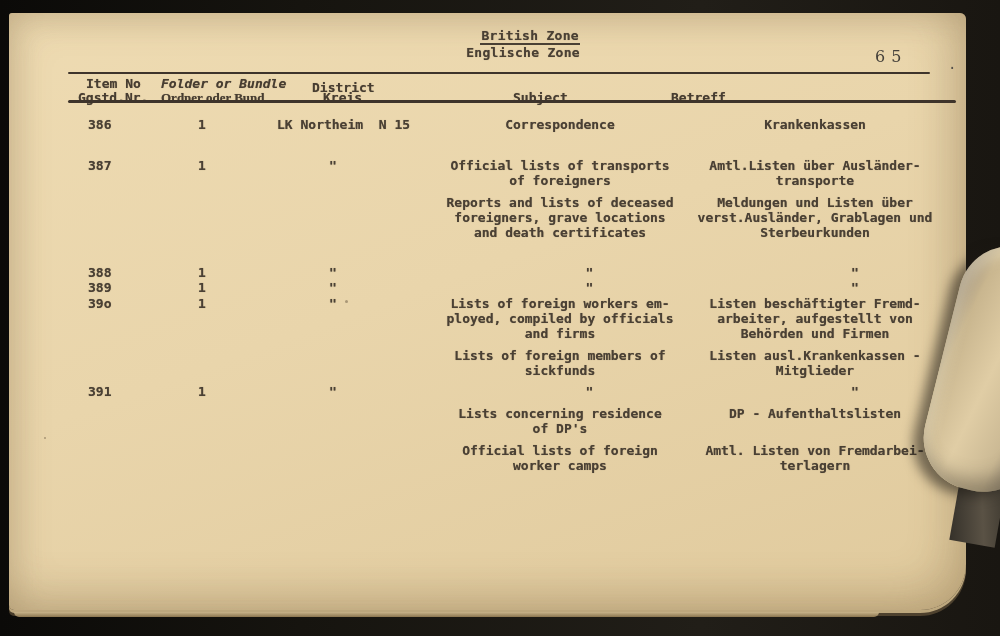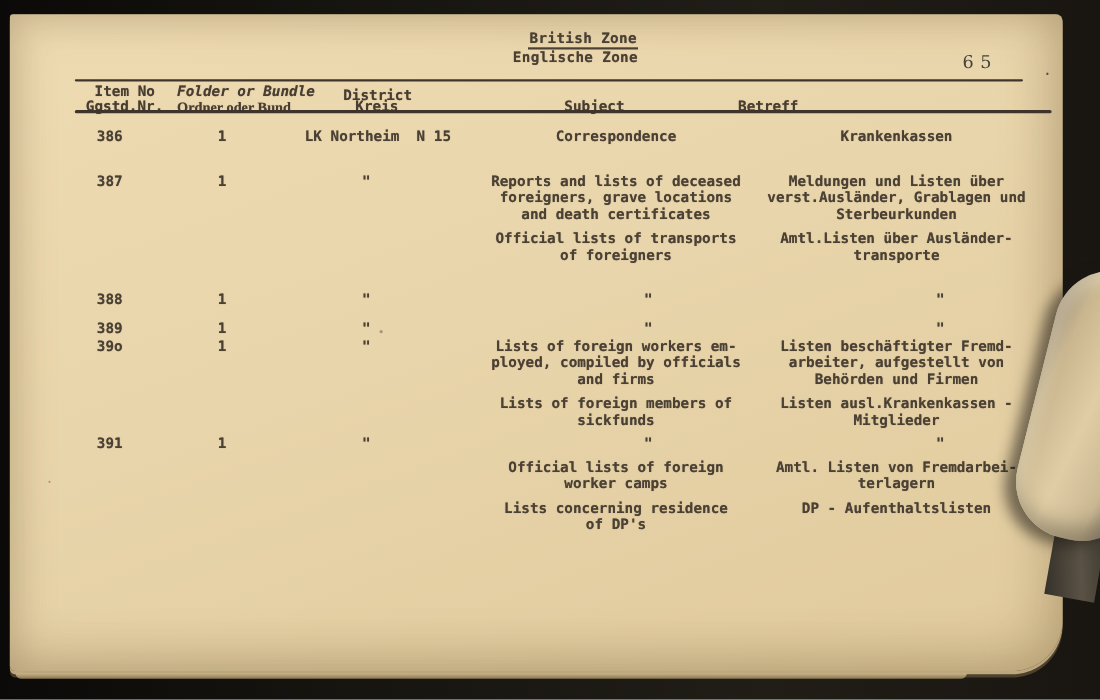--- a/index.html
+++ b/index.html
@@ -39,21 +39,21 @@
   .hdr{position:absolute;font-size:13px;line-height:13px;white-space:pre;font-weight:600;color:#473d31;}
   .h-item1{left:77px;top:64px;}   .h-item2{left:69px;top:78px;}
   .h-folder1{left:152px;top:64px;font-style:italic;}.h-folder2{left:152px;top:78px;font-family:Liberation Serif, serif;}
   .h-district1{left:303px;top:68px;}.h-district2{left:314px;top:78px;}
   .h-subject{left:504px;top:78px;}
   .h-betreff{left:662px;top:78px;}
 
   
   .tbody{position:absolute;left:0;top:102px;width:957px;font-size:13px;line-height:15px;font-weight:bold;}
   .entry{position:relative;}
-  .e0{margin-top:2px}.e1{margin-top:26px}.e2{margin-top:25px}.e3{margin-top:12px}.e4{margin-top:1px}.e5{margin-top:6px}
+  .e0{margin-top:2px}.e1{margin-top:26px}.e2{margin-top:25px}.e3{}.e4{margin-top:1px}.e5{margin-top:6px}
   .cell{position:absolute;top:0;white-space:pre;}
   .cell-item{left:79px;}
   .cell-folder{left:189px;}
   .cell-district{left:268px;width:155px;}
   .cell-district.ditto{padding-left:52px;}
   .para{display:flex;margin-left:421px;text-align:center;}
   div.para + div.para{margin-top:7px;}
   .sub{width:260px;white-space:pre-line;}
   .bet{width:250px;white-space:pre-line;}
   .sub.ditto{padding-left:79px;width:181px;}
@@ -107,33 +107,33 @@
           <div class="sub">Correspondence</div>
           <div class="bet">Krankenkassen</div>
         </div>
       </div>
 
   <div class="entry e1">
     <span class="cell cell-item">387</span>
     <span class="cell cell-folder">1</span>
     <span class="cell cell-district ditto">"</span>
   <div class="para">
+          <div class="sub">Official lists of transports
+of foreigners</div>
+          <div class="bet">Amtl.Listen über Ausländer-
+transporte</div>
+        </div>
+        <div class="para">
           <div class="sub">Reports and lists of deceased
 foreigners, grave locations
 and death certificates</div>
           <div class="bet">Meldungen und Listen über
 verst.Ausländer, Grablagen und
 Sterbeurkunden</div>
         </div>
-        <div class="para">
-          <div class="sub">Official lists of transports
-of foreigners</div>
-          <div class="bet">Amtl.Listen über Ausländer-
-transporte</div>
-        </div>
       </div>
 
   <div class="entry e2">
     <span class="cell cell-item">388</span>
     <span class="cell cell-folder">1</span>
     <span class="cell cell-district ditto">"</span>
   <div class="para">
           <div class="sub ditto">"</div>
           <div class="bet ditto">"</div>
         </div>
@@ -171,30 +171,30 @@
 
   <div class="entry e5">
     <span class="cell cell-item">391</span>
     <span class="cell cell-folder">1</span>
     <span class="cell cell-district ditto">"</span>
   <div class="para">
           <div class="sub ditto">"</div>
           <div class="bet ditto">"</div>
         </div>
         <div class="para">
+          <div class="sub">Lists concerning residence
+of DP's</div>
+          <div class="bet">DP - Aufenthaltslisten</div>
+        </div>
+        <div class="para">
           <div class="sub">Official lists of foreign
 worker camps</div>
           <div class="bet">Amtl. Listen von Fremdarbei-
 terlagern</div>
         </div>
-        <div class="para">
-          <div class="sub">Lists concerning residence
-of DP's</div>
-          <div class="bet">DP - Aufenthaltslisten</div>
-        </div>
       </div>
 </div>
 
   <span class="speck" style="left:336px;top:287px;width:3px;height:3px;"></span>
   <span class="speck" style="left:35px;top:424px;width:2px;height:2px;"></span>
 </div>
 
 <div class="under-page-sliver"></div>
 <div class="lifter-streaks"></div>
 <div class="lifter"></div>

